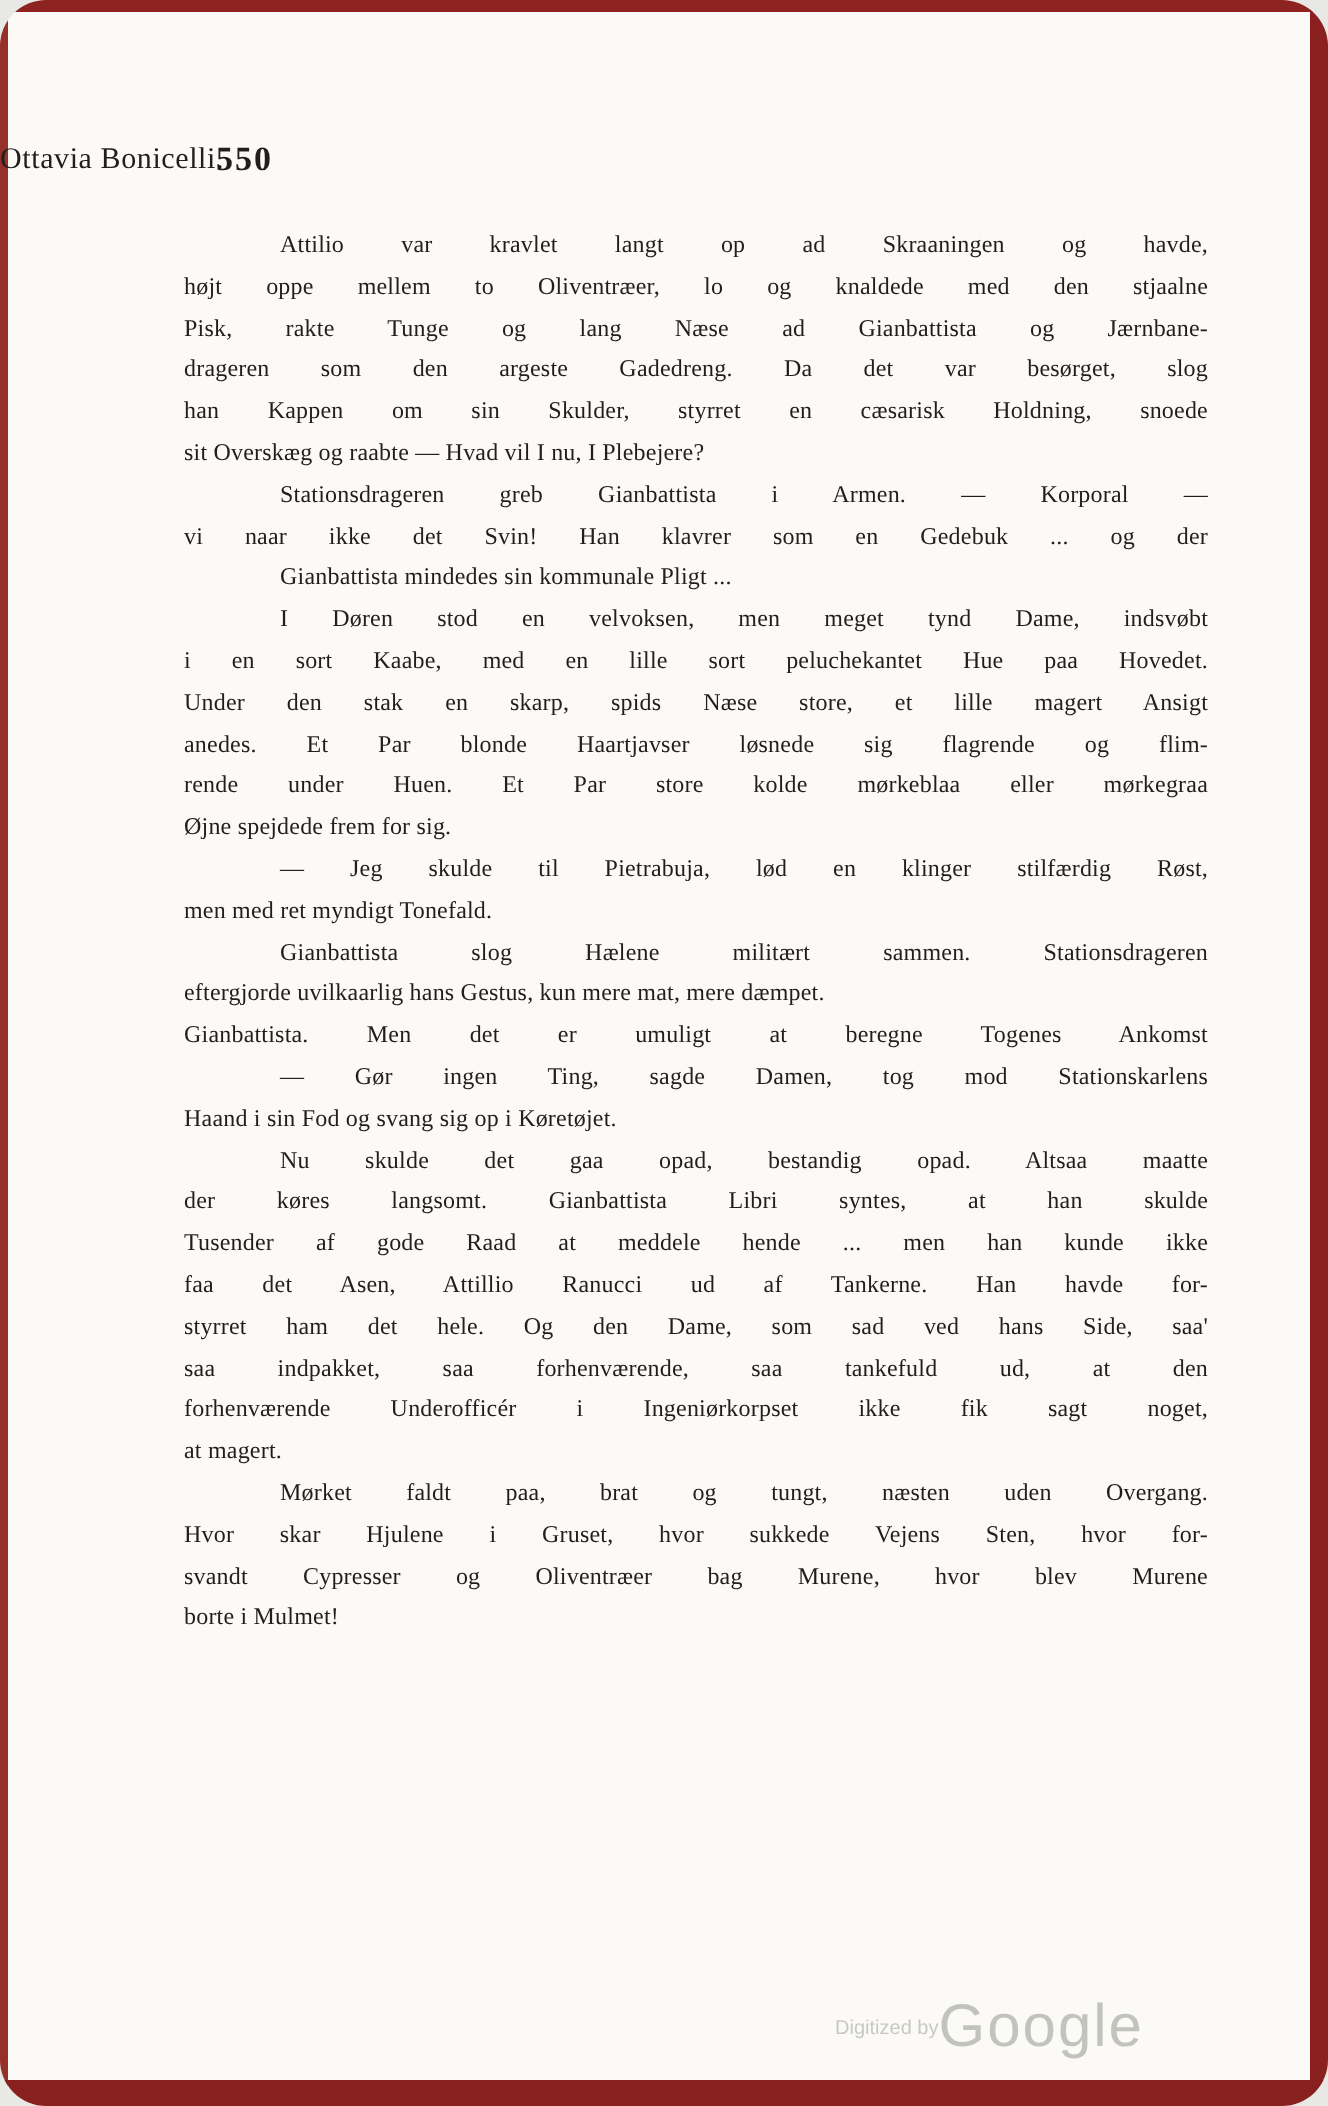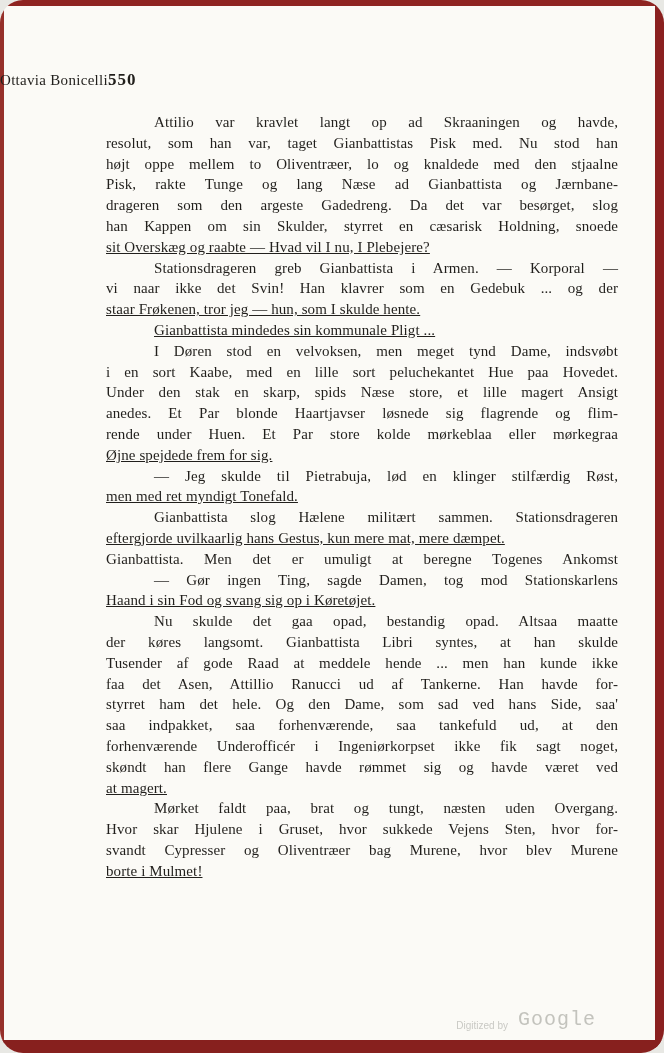--- a/index.html
+++ b/index.html
@@ -34,80 +34,78 @@
     left: 0;
     width: 664px;
     text-align: left;
     font-size: 15px;
     letter-spacing: 0.3px;
   }
 
   .page-body {
     position: absolute;
     top: 112px;
-    left: 106px;
+    left: 92px;
     width: 512px;
-    font-size: 15px;
+    font-size: 12px;
     line-height: 20.8px;
     letter-spacing: 0.1px;
   }
   .line {
     text-align: justify;
     text-align-last: justify;
     white-space: normal;
   }
-  .line.last { text-align-last: left; text-decoration: underline; }
+  .line.last { text-align-last: left; }
   .line.indent { text-indent: 48px; }
 
   .watermark {
     position: absolute;
-    right: 68px;
+    right: 92px;
     bottom: 22px;
     display: flex;
-    align-items: flex-end;
-    gap: 10px;
+    align-items: center;
+    gap: 0;
     user-select: none;
   }
   .digitized-by {
     font-family: "Liberation Sans", sans-serif;
     font-size: 10px;
     color: #c9c9c4;
   }
   .google-logo {
-    font-family: Liberation Mono, monospace;
-    font-size: 20px;
+    font-family: Liberation Sans, sans-serif;
+    font-size: 30px;
     color: #c3c3bd;
     letter-spacing: 1px;
   }
 </style>
 </head>
 <body>
 
 <div class="page">
 
   <div class="edge edge-top"></div>
   <div class="edge edge-left"></div>
   <div class="edge edge-right"></div>
   <div class="edge edge-bottom"></div>
 
   <div class="page-number">550</div>
 
   <div class="running-head">Ottavia Bonicelli.</div>
 
   <div class="page-body">
       <div class="line indent">Attilio var kravlet langt op ad Skraaningen og havde,</div>
-      <div class="line">resolut, som han var, taget Gianbattistas Pisk med. Nu stod han</div>
       <div class="line">højt oppe mellem to Oliventræer, lo og knaldede med den stjaalne</div>
       <div class="line">Pisk, rakte Tunge og lang Næse ad Gianbattista og Jærnbane-</div>
       <div class="line">drageren som den argeste Gadedreng. Da det var besørget, slog</div>
       <div class="line">han Kappen om sin Skulder, styrret en cæsarisk Holdning, snoede</div>
       <div class="line last">sit Overskæg og raabte — Hvad vil I nu, I Plebejere?</div>
       <div class="line indent">Stationsdrageren greb Gianbattista i Armen. — Korporal —</div>
       <div class="line">vi naar ikke det Svin! Han klavrer som en Gedebuk ... og der</div>
-      <div class="line last">staar Frøkenen, tror jeg — hun, som I skulde hente.</div>
       <div class="line indent last">Gianbattista mindedes sin kommunale Pligt ...</div>
       <div class="line indent">I Døren stod en velvoksen, men meget tynd Dame, indsvøbt</div>
       <div class="line">i en sort Kaabe, med en lille sort peluchekantet Hue paa Hovedet.</div>
       <div class="line">Under den stak en skarp, spids Næse store, et lille magert Ansigt</div>
       <div class="line">anedes. Et Par blonde Haartjavser løsnede sig flagrende og flim-</div>
       <div class="line">rende under Huen. Et Par store kolde mørkeblaa eller mørkegraa</div>
       <div class="line last">Øjne spejdede frem for sig.</div>
       <div class="line indent">— Jeg skulde til Pietrabuja, lød en klinger stilfærdig Røst,</div>
       <div class="line last">men med ret myndigt Tonefald.</div>
       <div class="line indent">Gianbattista slog Hælene militært sammen. Stationsdrageren</div>
@@ -115,21 +113,20 @@
       <div class="line">Gianbattista.  Men det er umuligt at beregne Togenes Ankomst</div>
       <div class="line indent">— Gør ingen Ting, sagde Damen, tog mod Stationskarlens</div>
       <div class="line last">Haand i sin Fod og svang sig op i Køretøjet.</div>
       <div class="line indent">Nu skulde det gaa opad, bestandig opad. Altsaa maatte</div>
       <div class="line">der køres langsomt. Gianbattista Libri syntes, at han skulde</div>
       <div class="line">Tusender af gode Raad at meddele hende ... men han kunde ikke</div>
       <div class="line">faa det Asen, Attillio Ranucci ud af Tankerne. Han havde for-</div>
       <div class="line">styrret ham det hele. Og den Dame, som sad ved hans Side, saa'</div>
       <div class="line">saa indpakket, saa forhenværende, saa tankefuld ud, at den</div>
       <div class="line">forhenværende Underofficér i Ingeniørkorpset ikke fik sagt noget,</div>
-      <div class="line">skøndt han flere Gange havde rømmet sig og havde været ved</div>
       <div class="line last">at magert.</div>
       <div class="line indent">Mørket faldt paa, brat og tungt, næsten uden Overgang.</div>
       <div class="line">Hvor skar Hjulene i Gruset, hvor sukkede Vejens Sten, hvor for-</div>
       <div class="line">svandt Cypresser og Oliventræer bag Murene, hvor blev Murene</div>
       <div class="line last">borte i Mulmet!</div>
     </div>
 
   <div class="watermark">
     <span class="digitized-by">Digitized by</span>
     <span class="google-logo">Google</span>

